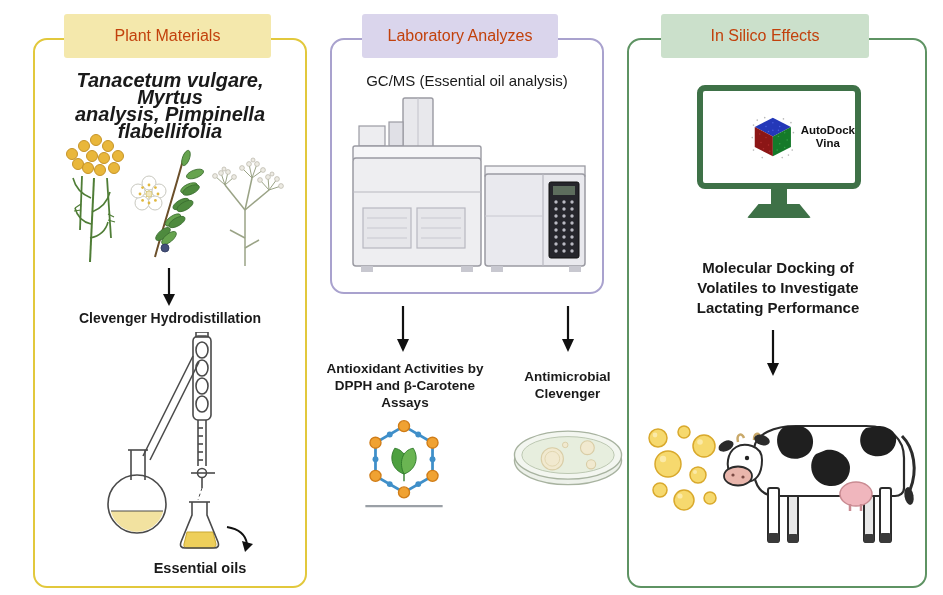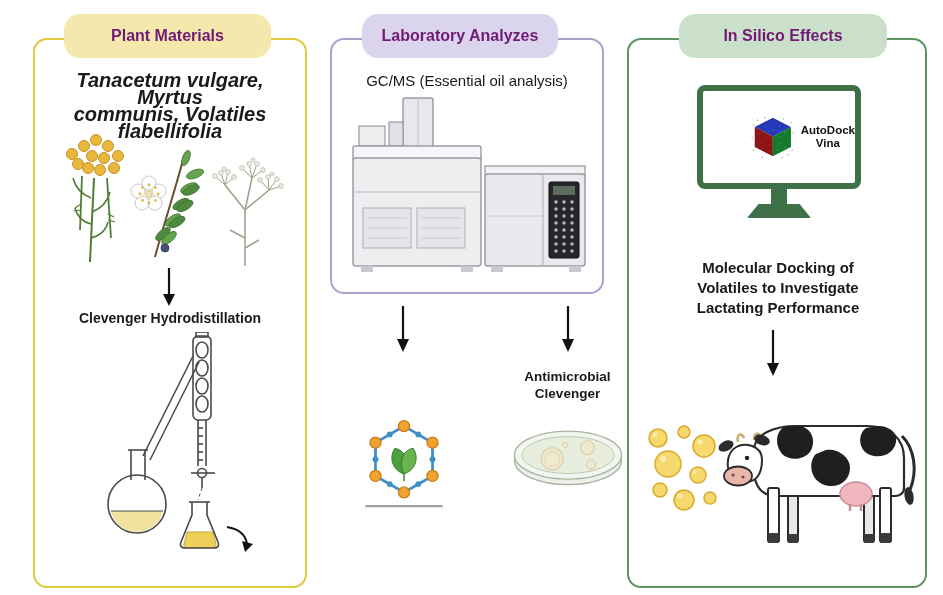--- a/index.html
+++ b/index.html
@@ -5,21 +5,21 @@
   * { margin:0; padding:0; box-sizing:border-box; }
   html,body { background:#ffffff; }
   body { font-family:"Liberation Sans", sans-serif; color:#1a1a1a; }
   .stage { position:relative; width:943px; height:595px; background:#fff; overflow:hidden; }
   .abs { position:absolute; }
   .panel { position:absolute; background:#fff; border-radius:14px; z-index:1; }
   .panel-plant { border:2px solid var(--plant-accent,#E2C83C); }
   .panel-lab { border:2px solid var(--lab-accent,#A9A2CE); }
   .panel-insilico { border:2px solid var(--insilico-accent,#5E9363); }
   .hdr { position:absolute; z-index:3; display:flex; align-items:center; justify-content:center;
-         border-radius:16px; font-weight:bold; font-size:16px; color:#701a75; }
+         border-radius:3px; font-weight:normal; font-size:16px; color:#c2410c; }
   .hdr-plant { background:var(--plant-header-bg,#F4E8AC); }
   .hdr-lab { background:var(--lab-header-bg,#DAD5EC); }
   .hdr-insilico { background:var(--insilico-header-bg,#CBE0CB); }
   .txt { position:absolute; text-align:center; z-index:2; }
   .species { font-style:italic; font-weight:bold; font-size:20px; line-height:17px; }
   .method { font-weight:bold; font-size:14px; }
   .outlabel { font-weight:bold; font-size:14.5px; }
   .gcms-label { font-size:15px; }
   .assay { font-weight:bold; font-size:13.5px; line-height:17px; }
   .docking { font-weight:bold; font-size:15px; line-height:20px; }
@@ -36,21 +36,21 @@
 
 <div class="stage">
 
   <div class="panel panel-plant" style="left:33px; top:38px; width:274px; height:550px;"></div>
   <div class="hdr hdr-plant" style="left:64px; top:14px; width:207px; height:44px;">
     <span>Plant Materials</span>
   </div>
 
   <div class="txt species" style="left:45px; top:72px; width:250px;">
     <div>Tanacetum vulgare, Myrtus</div>
-    <div>communis, Volatiles</div>
+    <div>analysis, Pimpinella</div>
     <div>flabellifolia</div>
   </div>
 
   <svg class="abs" style="left:52px; top:126px; z-index:2;" width="85" height="140" viewBox="0 0 85 140">
     <path d="M42,52 L38,136" stroke="#4f7d36" stroke-width="2" fill="none"></path>
     <path d="M30,50 L28,104" stroke="#4f7d36" stroke-width="1.8" fill="none"></path>
     <path d="M55,52 L59,112" stroke="#4f7d36" stroke-width="1.8" fill="none"></path>
     <path d="M39,72 C29,68 23,60 21,52" stroke="#4f7d36" stroke-width="1.6" fill="none"></path>
     <path d="M40,86 C50,82 56,74 58,66" stroke="#4f7d36" stroke-width="1.6" fill="none"></path>
     <path d="M39,98 C31,96 25,90 23,82" stroke="#4f7d36" stroke-width="1.6" fill="none"></path>
@@ -199,20 +199,21 @@
     <path d="M92,200 L118,200 L121,212 Q121,216 116,216 L93,216 Q88,216 89,212 Z" fill="#eecf5a" stroke="#c9a832" stroke-width="1"></path>
     <path d="M97,170 L97,183 L86,210 Q84,216 90,216 L119,216 Q125,216 123,210 L112,183 L112,170" stroke="#4a4a4a" stroke-width="1.6" fill="none"></path>
     <line x1="94" y1="170" x2="115" y2="170" stroke="#4a4a4a" stroke-width="1.6"></line>
   </svg>
 
   <svg class="abs" style="left:224px; top:524px; z-index:2;" width="30" height="30" viewBox="0 0 30 30">
     <path d="M3,3 Q21,6 23,20" stroke="#111" stroke-width="2" fill="none"></path>
     <polygon points="18,17 29,20 21,28" fill="#111"></polygon>
   </svg>
 
+  <div class="txt outlabel" style="left:120px; top:560px; width:160px;">Essential oils</div>
 
   <div class="panel panel-lab" style="left:330px; top:38px; width:274px; height:256px;"></div>
   <div class="hdr hdr-lab" style="left:362px; top:14px; width:196px; height:44px;">
     <span>Laboratory Analyzes</span>
   </div>
 
   <div class="txt gcms-label" style="left:340px; top:72px; width:254px;">GC/MS (Essential oil analysis)</div>
 
   <svg class="abs" style="left:345px; top:96px; z-index:2;" width="250" height="190" viewBox="0 0 250 190">
     <rect x="58" y="2" width="30" height="50" rx="2" fill="#e8e8ec" stroke="#9a9aa2" stroke-width="1.4"></rect>
@@ -270,20 +271,25 @@
 
   <svg class="abs" style="left:396px; top:306px; z-index:2;" width="14" height="46" viewBox="0 0 14 46">
     <line x1="7" y1="0" x2="7" y2="34" stroke="#111" stroke-width="2.2"></line>
     <polygon points="1,33 13,33 7,46" fill="#111"></polygon>
   </svg>
   <svg class="abs" style="left:561px; top:306px; z-index:2;" width="14" height="46" viewBox="0 0 14 46">
     <line x1="7" y1="0" x2="7" y2="34" stroke="#111" stroke-width="2.2"></line>
     <polygon points="1,33 13,33 7,46" fill="#111"></polygon>
   </svg>
 
+  <div class="txt assay" style="left:320px; top:360px; width:170px;">
+    <div>Antioxidant Activities by</div>
+    <div>DPPH and β-Carotene</div>
+    <div>Assays</div>
+  </div>
 
   <svg class="abs" style="left:358px; top:415px; z-index:2;" width="92" height="95" viewBox="0 0 100 103">
     <line x1="8" y1="99" x2="92" y2="99" stroke="#9aa0a6" stroke-width="2.5"></line>
     <polygon points="50,12 81,30 81,66 50,84 19,66 19,30" fill="none" stroke="#3f8fc9" stroke-width="3"></polygon>
     <g fill="#3f8fc9">
       <circle cx="65.5" cy="21" r="3.2"></circle>
         <circle cx="81" cy="48" r="3.2"></circle>
         <circle cx="65.5" cy="75" r="3.2"></circle>
       <circle cx="34.5" cy="75" r="3.2"></circle>
         <circle cx="19" cy="48" r="3.2"></circle>
@@ -312,21 +318,21 @@
     <ellipse cx="65" cy="38" rx="58" ry="26" fill="#f3f6f0" stroke="#a8b3a0" stroke-width="1.5"></ellipse>
     <ellipse cx="65" cy="38" rx="50" ry="20" fill="#e7eede" stroke="#b9c4ae" stroke-width="1"></ellipse>
     <circle cx="48" cy="42" r="12" fill="#f1e9cf" stroke="#d9cda6" stroke-width="1.2"></circle>
     <circle cx="48" cy="42" r="8" fill="none" stroke="#e0d4ac" stroke-width="1"></circle>
     <circle cx="86" cy="30" r="7.5" fill="#f1e9cf" stroke="#d9cda6" stroke-width="1.2"></circle>
     <circle cx="90" cy="48" r="5" fill="#f1e9cf" stroke="#d9cda6" stroke-width="1.2"></circle>
     <circle cx="62" cy="27" r="3" fill="#f1e9cf" stroke="#d9cda6" stroke-width="1"></circle>
   </svg>
 
   <div class="panel panel-insilico" style="left:627px; top:38px; width:300px; height:550px;"></div>
-  <div class="hdr hdr-insilico" style="left:679px; top:14px; width:208px; height:44px;">
+  <div class="hdr hdr-insilico" style="left:661px; top:14px; width:208px; height:44px;">
     <span>In Silico Effects</span>
   </div>
 
   <div class="monitor-frame" style="left:697px; top:85px; width:164px; height:104px;">
     <svg width="60" height="62" viewBox="0 0 70 70">
       <g fill="#b9b9b9">
         <circle cx="4" cy="16" r="1.3"></circle>
           <circle cx="10" cy="8" r="1.3"></circle>
           <circle cx="22" cy="4" r="1.3"></circle>
         <circle cx="52" cy="6" r="1.3"></circle>

